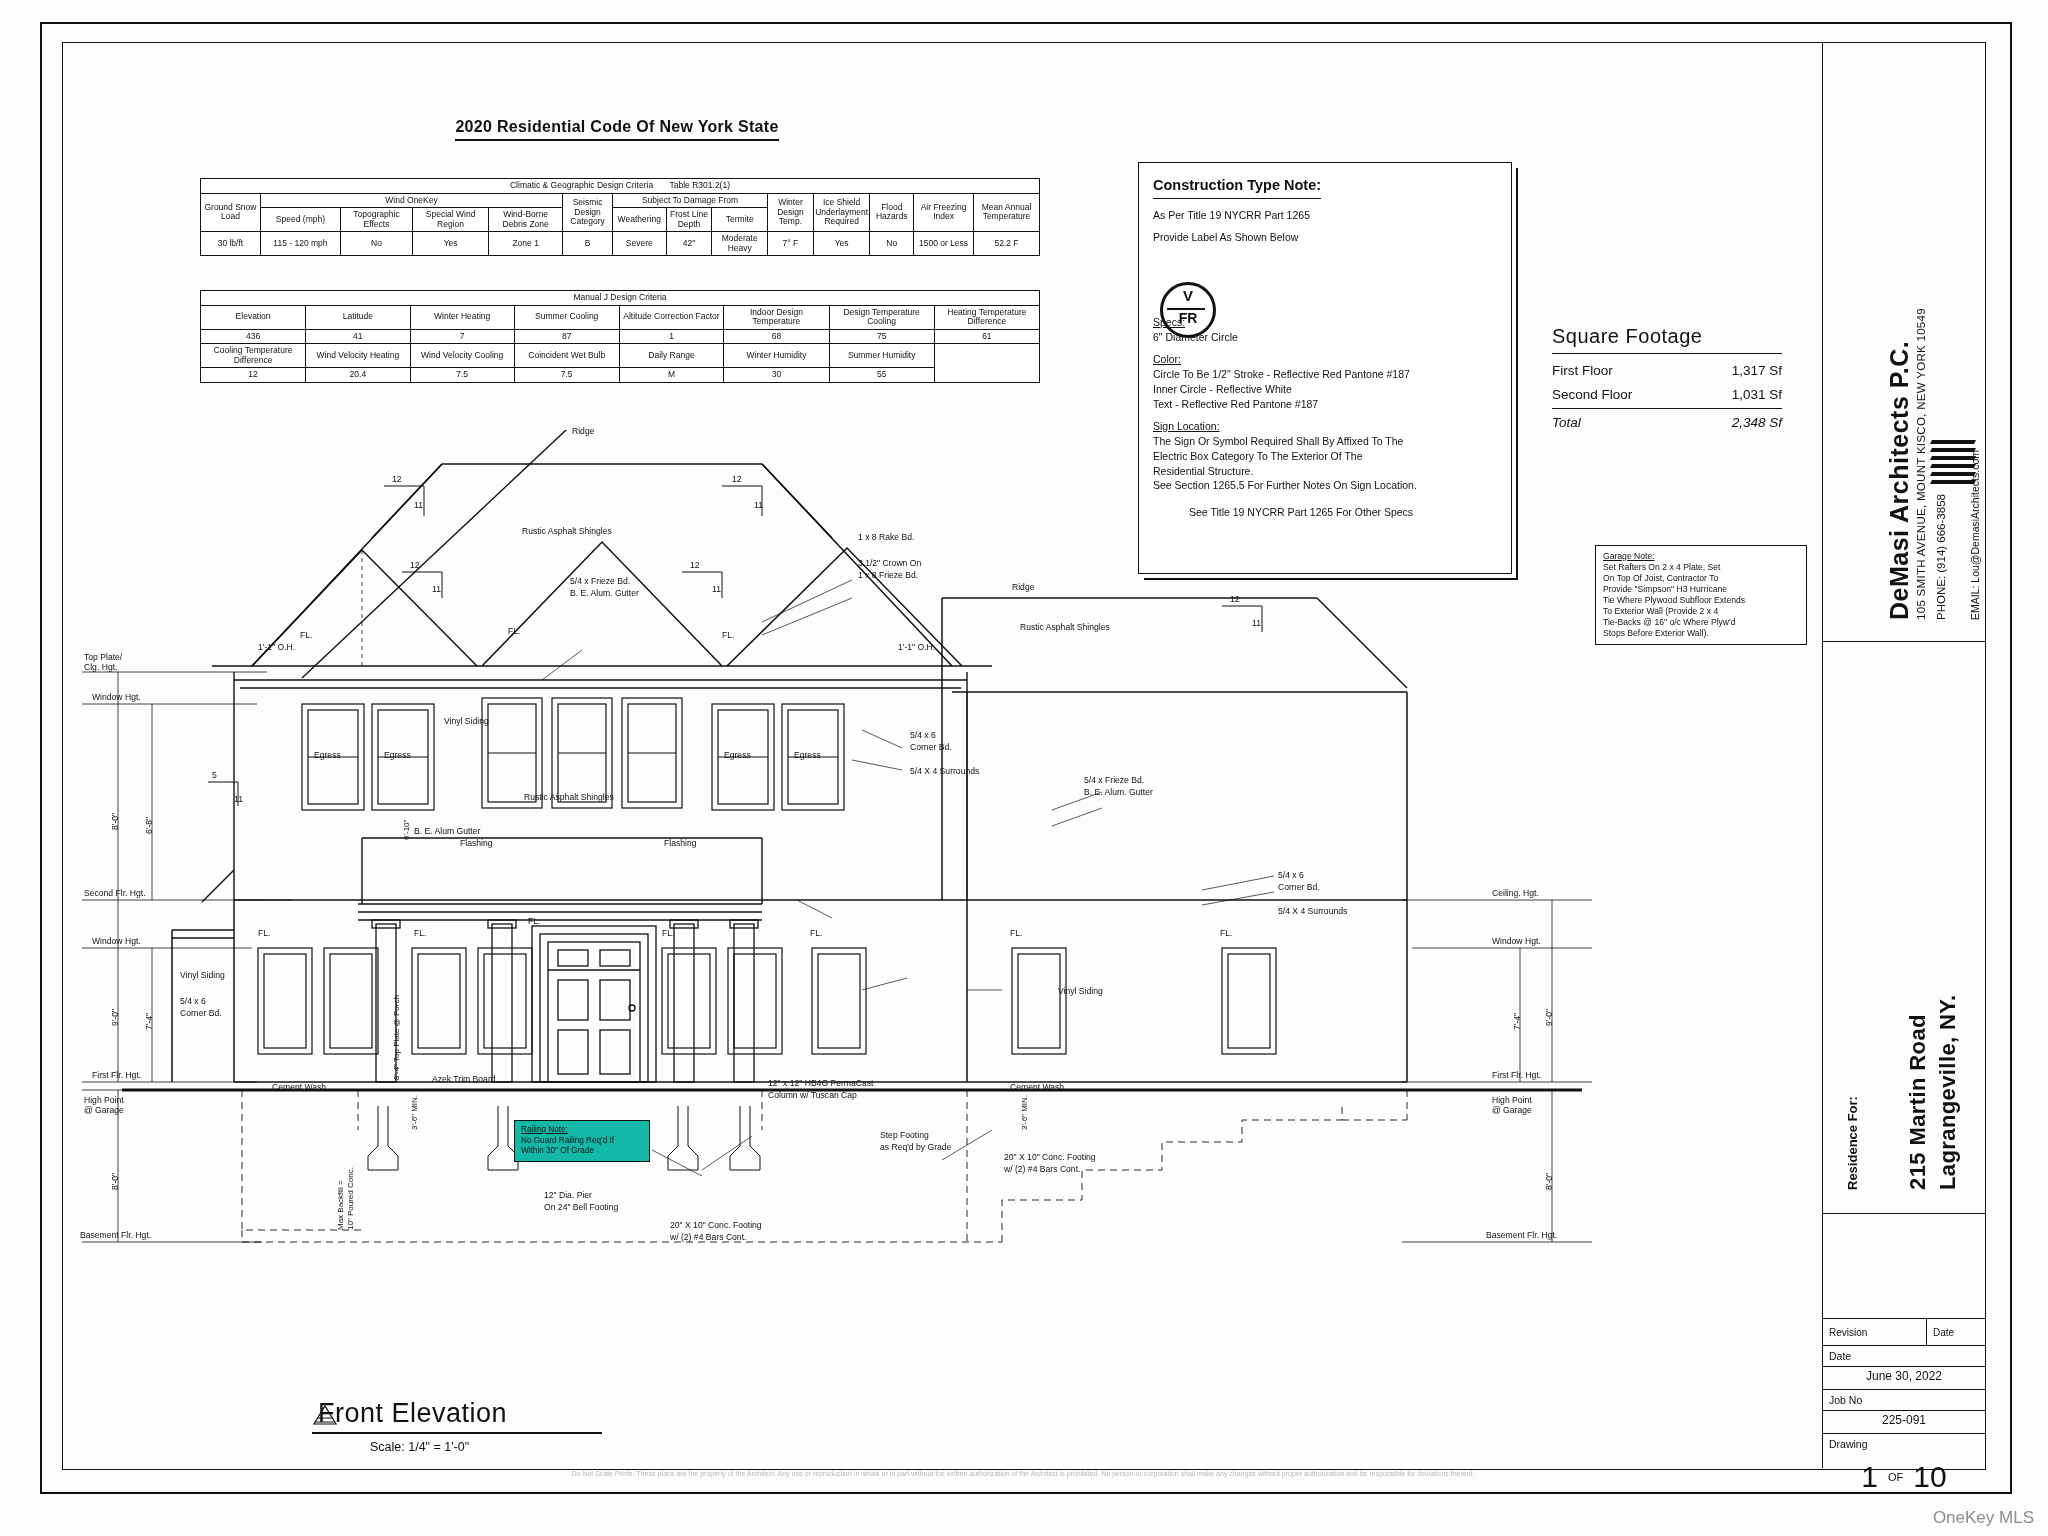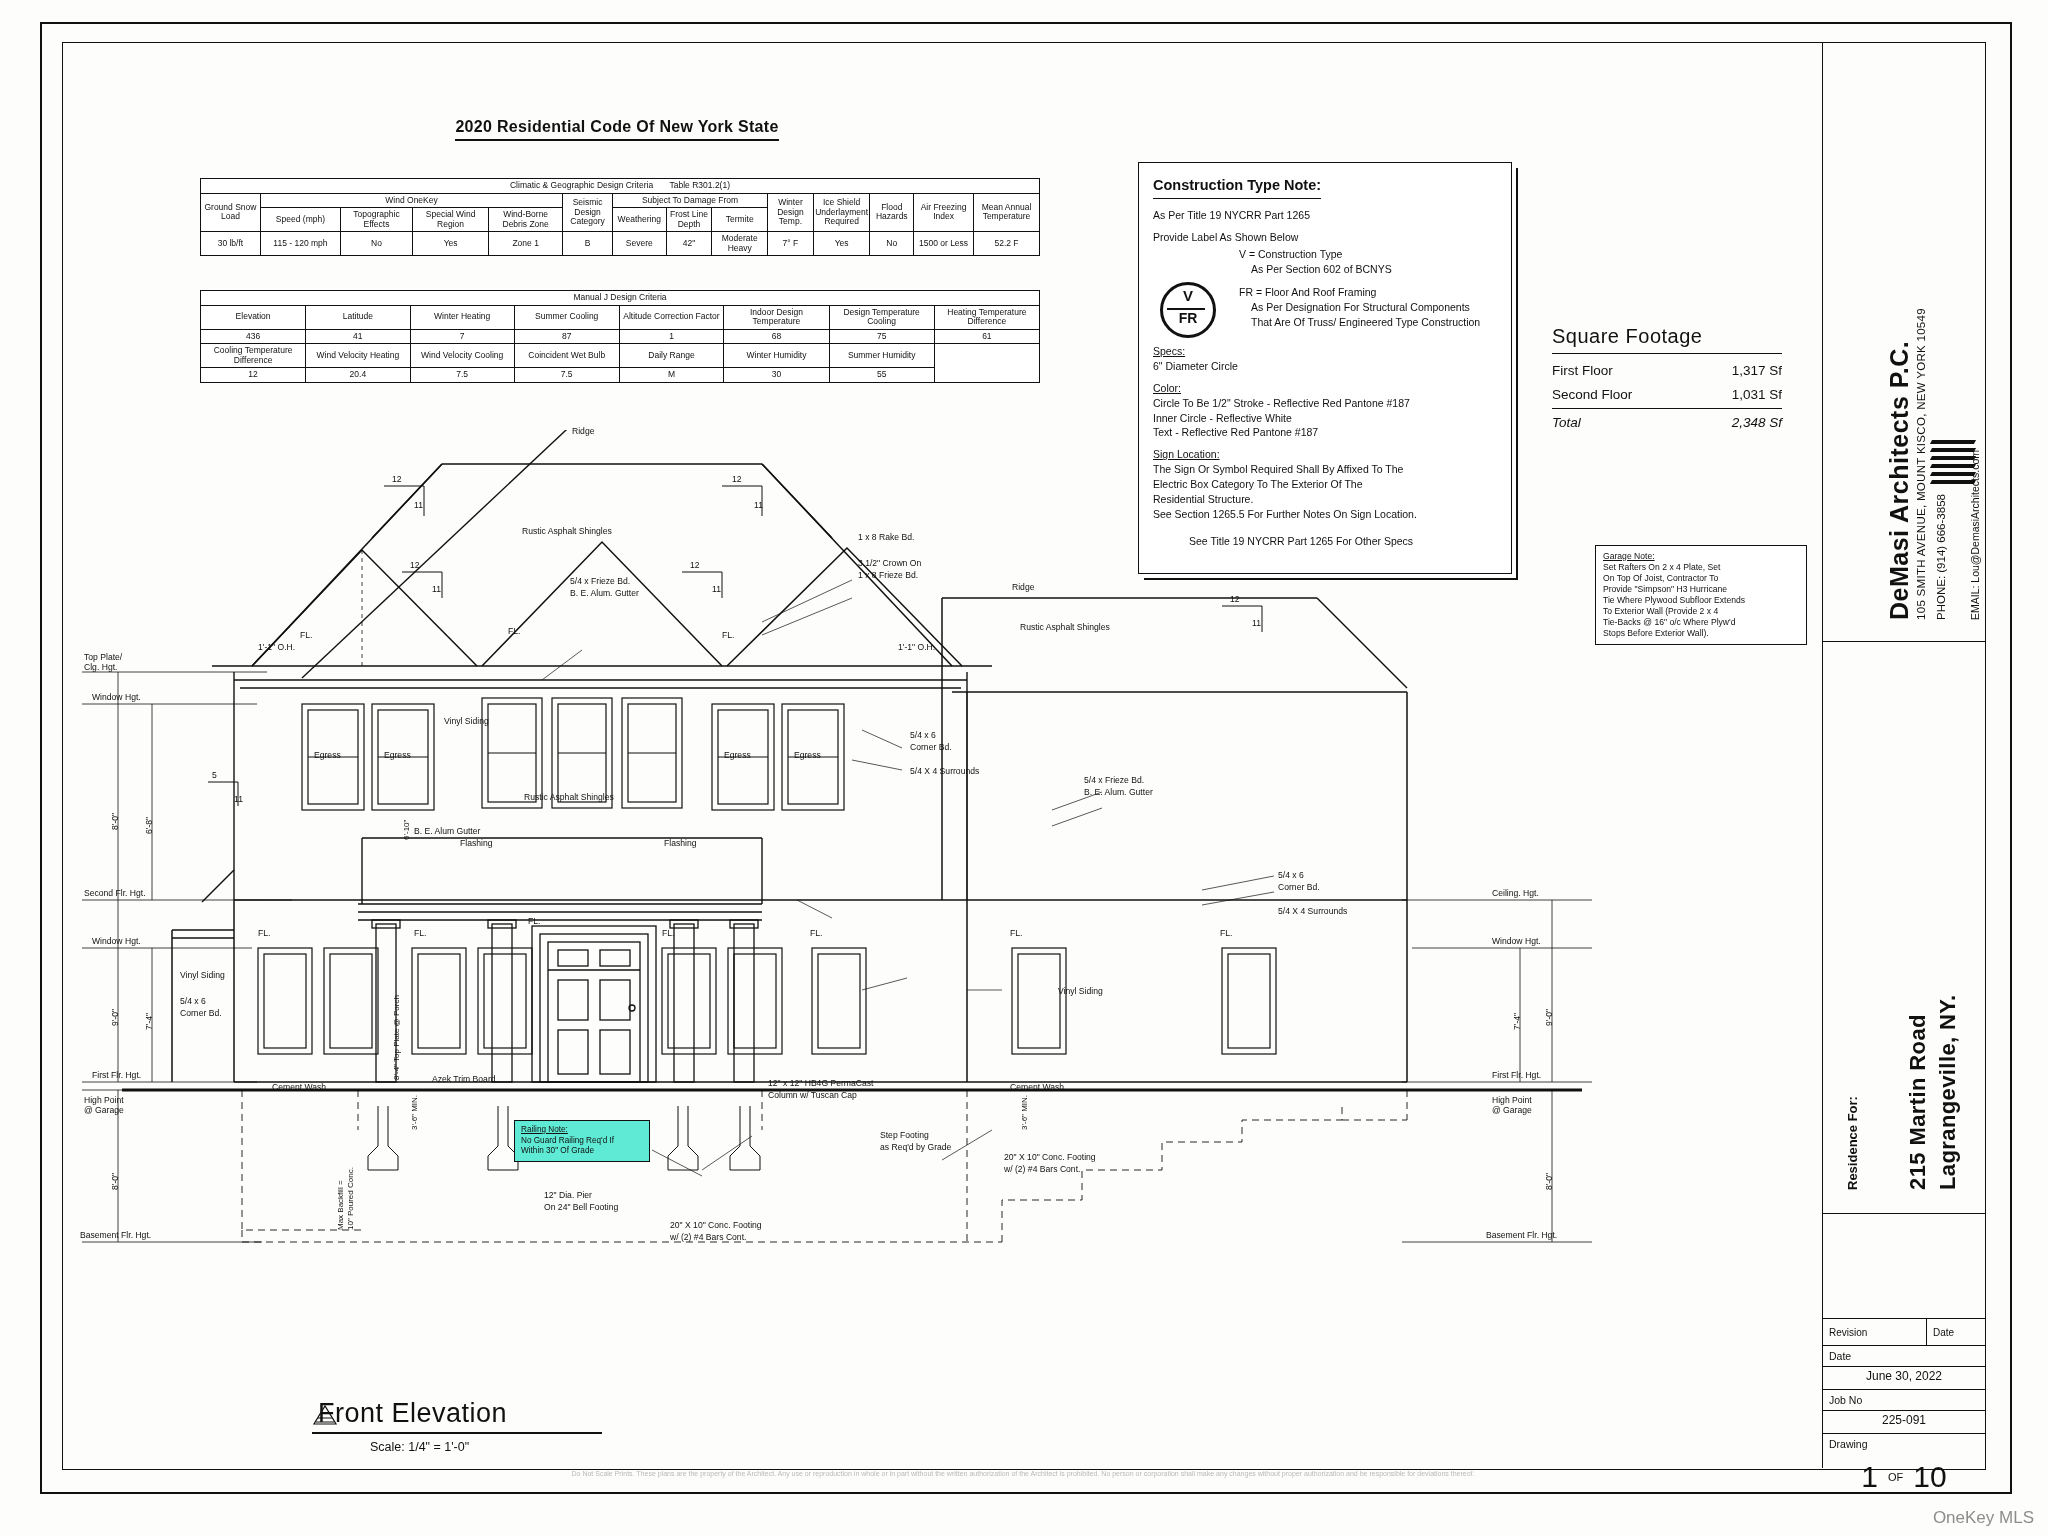--- a/index.html
+++ b/index.html
@@ -175,27 +175,20 @@
     </tr>
   </tbody>
     </table>
 
   <div class="cnote">
     <div class="inner">
       <h3>Construction Type Note:</h3>
       <div style="margin-top:7px">As Per Title 19 NYCRR Part 1265</div>
       <div style="margin-top:8px">Provide Label As Shown Below</div>
       <div style="height:56px"></div>
-      <div style="margin-left:86px;margin-top:-54px">
-        <div>V = Construction Type</div>
-        <div style="margin-left:12px">As Per Section 602 of BCNYS</div>
-        <div style="margin-top:8px">FR = Floor And Roof Framing</div>
-        <div style="margin-left:12px">As Per Designation For Structural Components</div>
-        <div style="margin-left:12px">That Are Of Truss/ Engineered Type Construction</div>
-      </div>
       <div style="margin-top:14px" class="ulh">Specs:</div>
       <div>6" Diameter Circle</div>
       <div style="margin-top:7px" class="ulh">Color:</div>
       <div>Circle To Be 1/2" Stroke - Reflective Red Pantone #187</div>
       <div>Inner Circle - Reflective White</div>
       <div>Text - Reflective Red Pantone #187</div>
       <div style="margin-top:7px" class="ulh">Sign Location:</div>
       <div>The Sign Or Symbol Required Shall By Affixed To The</div>
       <div>Electric Box  Category To The Exterior Of The</div>
       <div>Residential Structure.</div>
@@ -584,21 +577,21 @@
 
     <div class="vdim" style="left:48px;top:400px">8'-0"</div>
     <div class="vdim" style="left:82px;top:404px">6'-8"</div>
     <div class="vdim" style="left:48px;top:596px">9'-0"</div>
     <div class="vdim" style="left:82px;top:600px">7'-4"</div>
     <div class="vdim" style="left:48px;top:760px">8'-0"</div>
     <div class="vdim" style="left:1482px;top:596px">9'-0"</div>
     <div class="vdim" style="left:1450px;top:600px">7'-4"</div>
     <div class="vdim" style="left:1482px;top:760px">8'-0"</div>
 
-    <div style="position:absolute;left:452px;top:690px;width:122px;border:1px solid #111;background:#5eead4;padding:4px 6px;font-size:8.2px;line-height:1.3">
+    <div style="position:absolute;left:452px;top:690px;width:122px;border:1px solid #111;background:#14b8a6;padding:4px 6px;font-size:8.2px;line-height:1.3">
       <div style="text-decoration:underline">Railing Note:</div>
       <div>No Guard Railing Req'd If</div>
       <div>Within 30" Of Grade</div>
     </div>
   </div>
 
   <svg class="feArrow" viewBox="0 0 48 26">
     <path d="M2 24 L24 24 L13 6 Z" fill="none" stroke="#111" stroke-width="1.2"></path>
     <path d="M4 22 L22 22" stroke="#111" stroke-width="1"></path>
     <path d="M6 18 L20 18" stroke="#111" stroke-width="1"></path>

